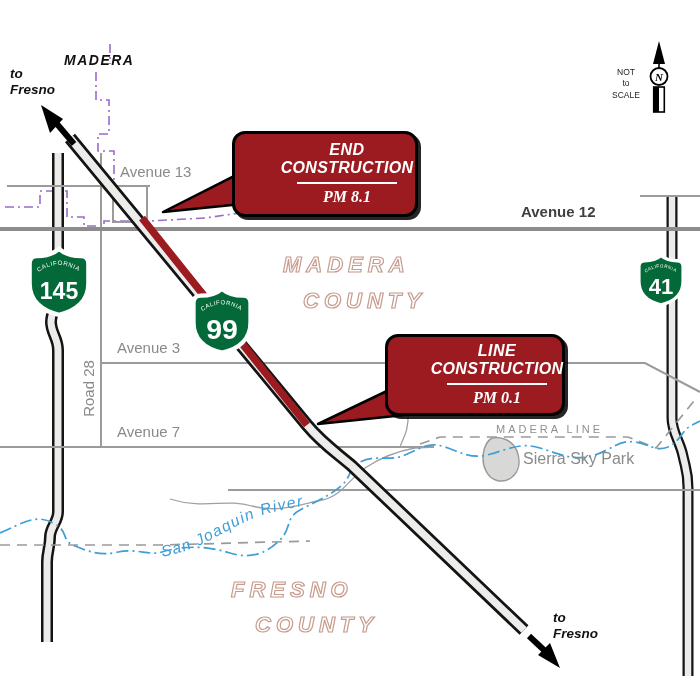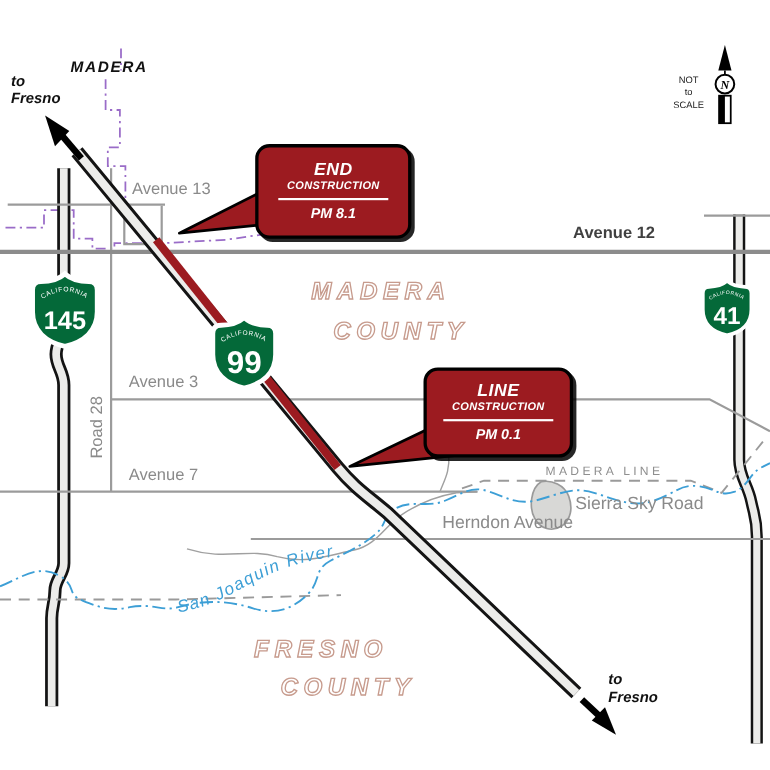--- a/index.html
+++ b/index.html
@@ -33,25 +33,25 @@
   .black-italic{color:#111;font-style:italic;font-weight:bold;font-size:13.5px;line-height:1.18;}
   .city{color:#111;font-style:italic;font-weight:bold;font-size:14px;letter-spacing:1.5px;}
   .scale-note{color:#222;font-size:8.5px;line-height:1.35;text-align:center;width:42px;}
   .countyline-lbl{font-size:11px;letter-spacing:3px;color:#8f8f8f;}
   .rot90{transform:rotate(-90deg);width:80px;text-align:center;}
   .wm{position:absolute;font-style:italic;font-weight:bold;font-size:22px;letter-spacing:5px;
       color:transparent;-webkit-text-stroke:1.2px var(--county-watermark);white-space:nowrap;}
   .callout{position:absolute;background:var(--construction-red);border:3px solid #000;
            border-radius:13px;box-shadow:3px 3px 0 rgba(0,0,0,.85);color:#fff;
            display:flex;flex-direction:column;align-items:center;justify-content:center;
-           font-style:italic;font-weight:bold;text-align:center;gap:1px;}
+           font-style:italic;font-weight:bold;text-align:center;gap:1px;padding-left:44px;}
   .co-title{font-size:16px;letter-spacing:.5px;line-height:1.05;}
-  .co-sub{font-size:10px;letter-spacing:.3px;}
+  .co-sub{font-size:16px;letter-spacing:.3px;}
   .co-rule{width:100px;height:2px;background:#fff;margin:4px 0 3px 0;}
-  .co-pm{font-size:13px;}
+  .co-pm{font-size:16px;font-family:Liberation Serif, serif;}
 </style>
 </head>
 <body>
 
 <div id="stage">
 
   <svg id="map-svg" width="700" height="700" viewBox="0 0 700 700">
 
     <g>
       <path class="boundary" d="M110 44 V64"></path>
@@ -153,23 +153,22 @@
     <div>NOT</div>
     <div>to</div>
     <div>SCALE</div>
   </div>
 
   <div class="lbl" style="left:120px;top:163px">Avenue 13</div>
   <div class="lbl lbl-bold" style="left:521px;top:203px">Avenue 12</div>
   <div class="lbl" style="left:117px;top:339px">Avenue 3</div>
   <div class="lbl rot90" style="left:48px;top:380px">Road 28</div>
   <div class="lbl" style="left:117px;top:423px">Avenue 7</div>
-  <div class="lbl" style="left:402px;top:467px;font-size:16px">Herndon Avenue</div>
   <div class="lbl countyline-lbl" style="left:496px;top:423px">MADERA LINE</div>
-  <div class="lbl" style="left:523px;top:450px;font-size:16px">Sierra Sky Road</div>
+  <div class="lbl" style="left:523px;top:450px;font-size:16px">Sierra Sky Park</div>
 
   <div class="wm" style="left:283px;top:252px">MADERA</div>
   <div class="wm" style="left:303px;top:288px">COUNTY</div>
   <div class="wm" style="left:231px;top:577px">FRESNO</div>
   <div class="wm" style="left:255px;top:612px">COUNTY</div>
 
   <div class="lbl black-italic" style="left:553px;top:610px">
     <div>to</div>
     <div>Fresno</div>
   </div>

